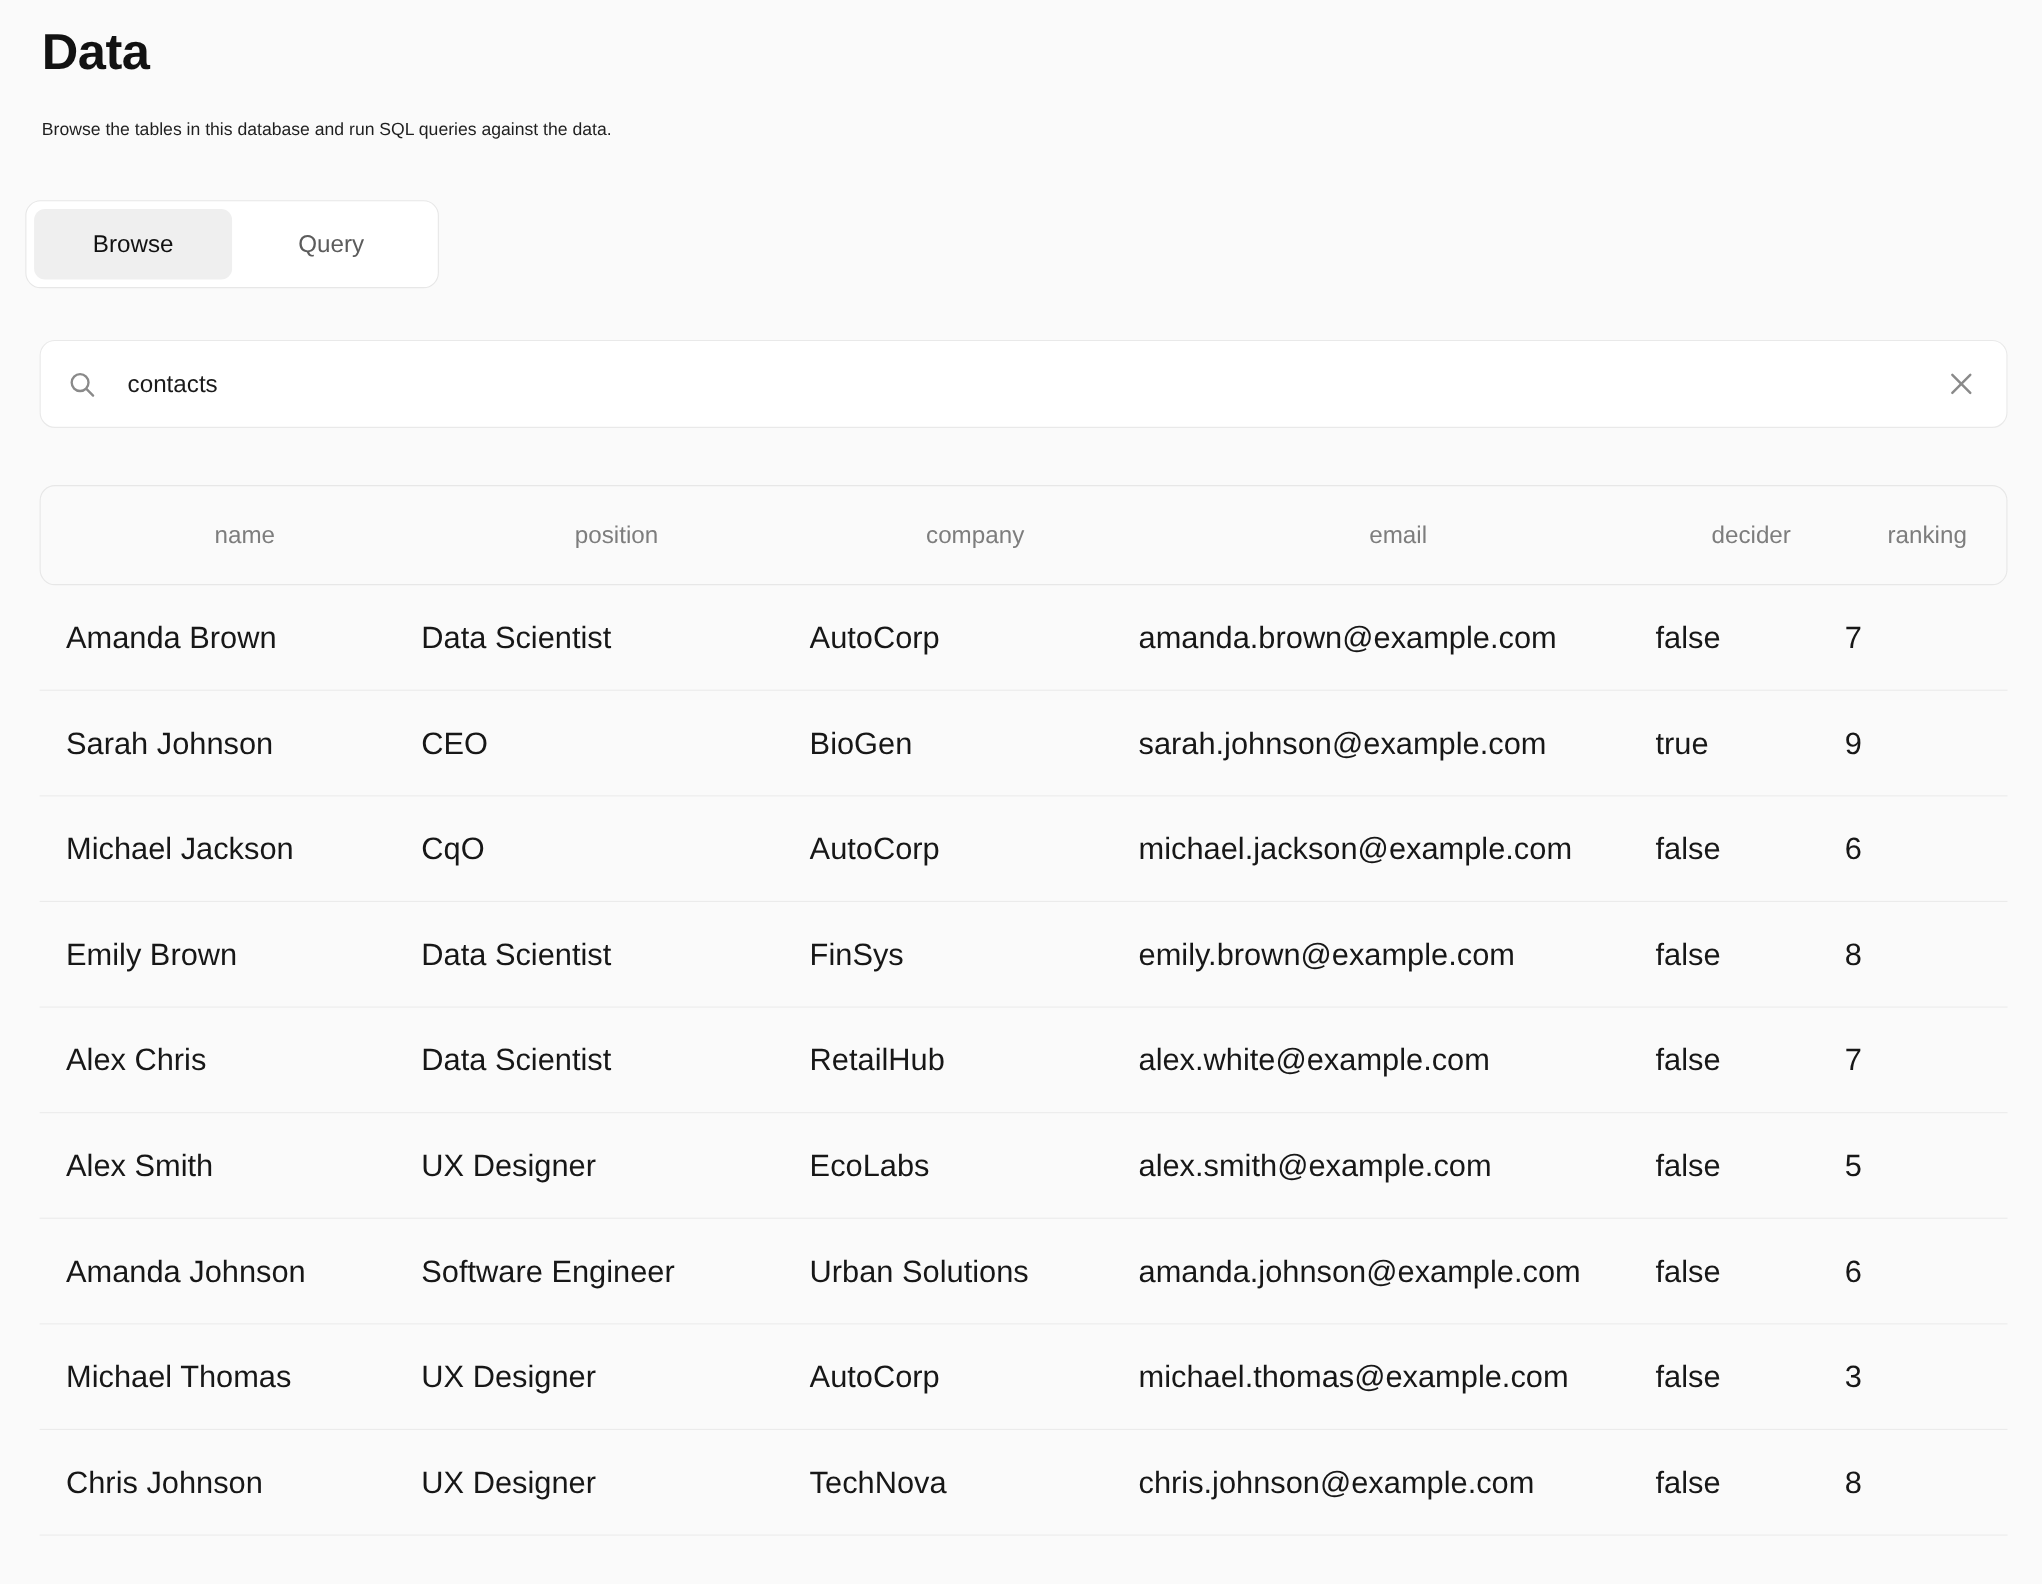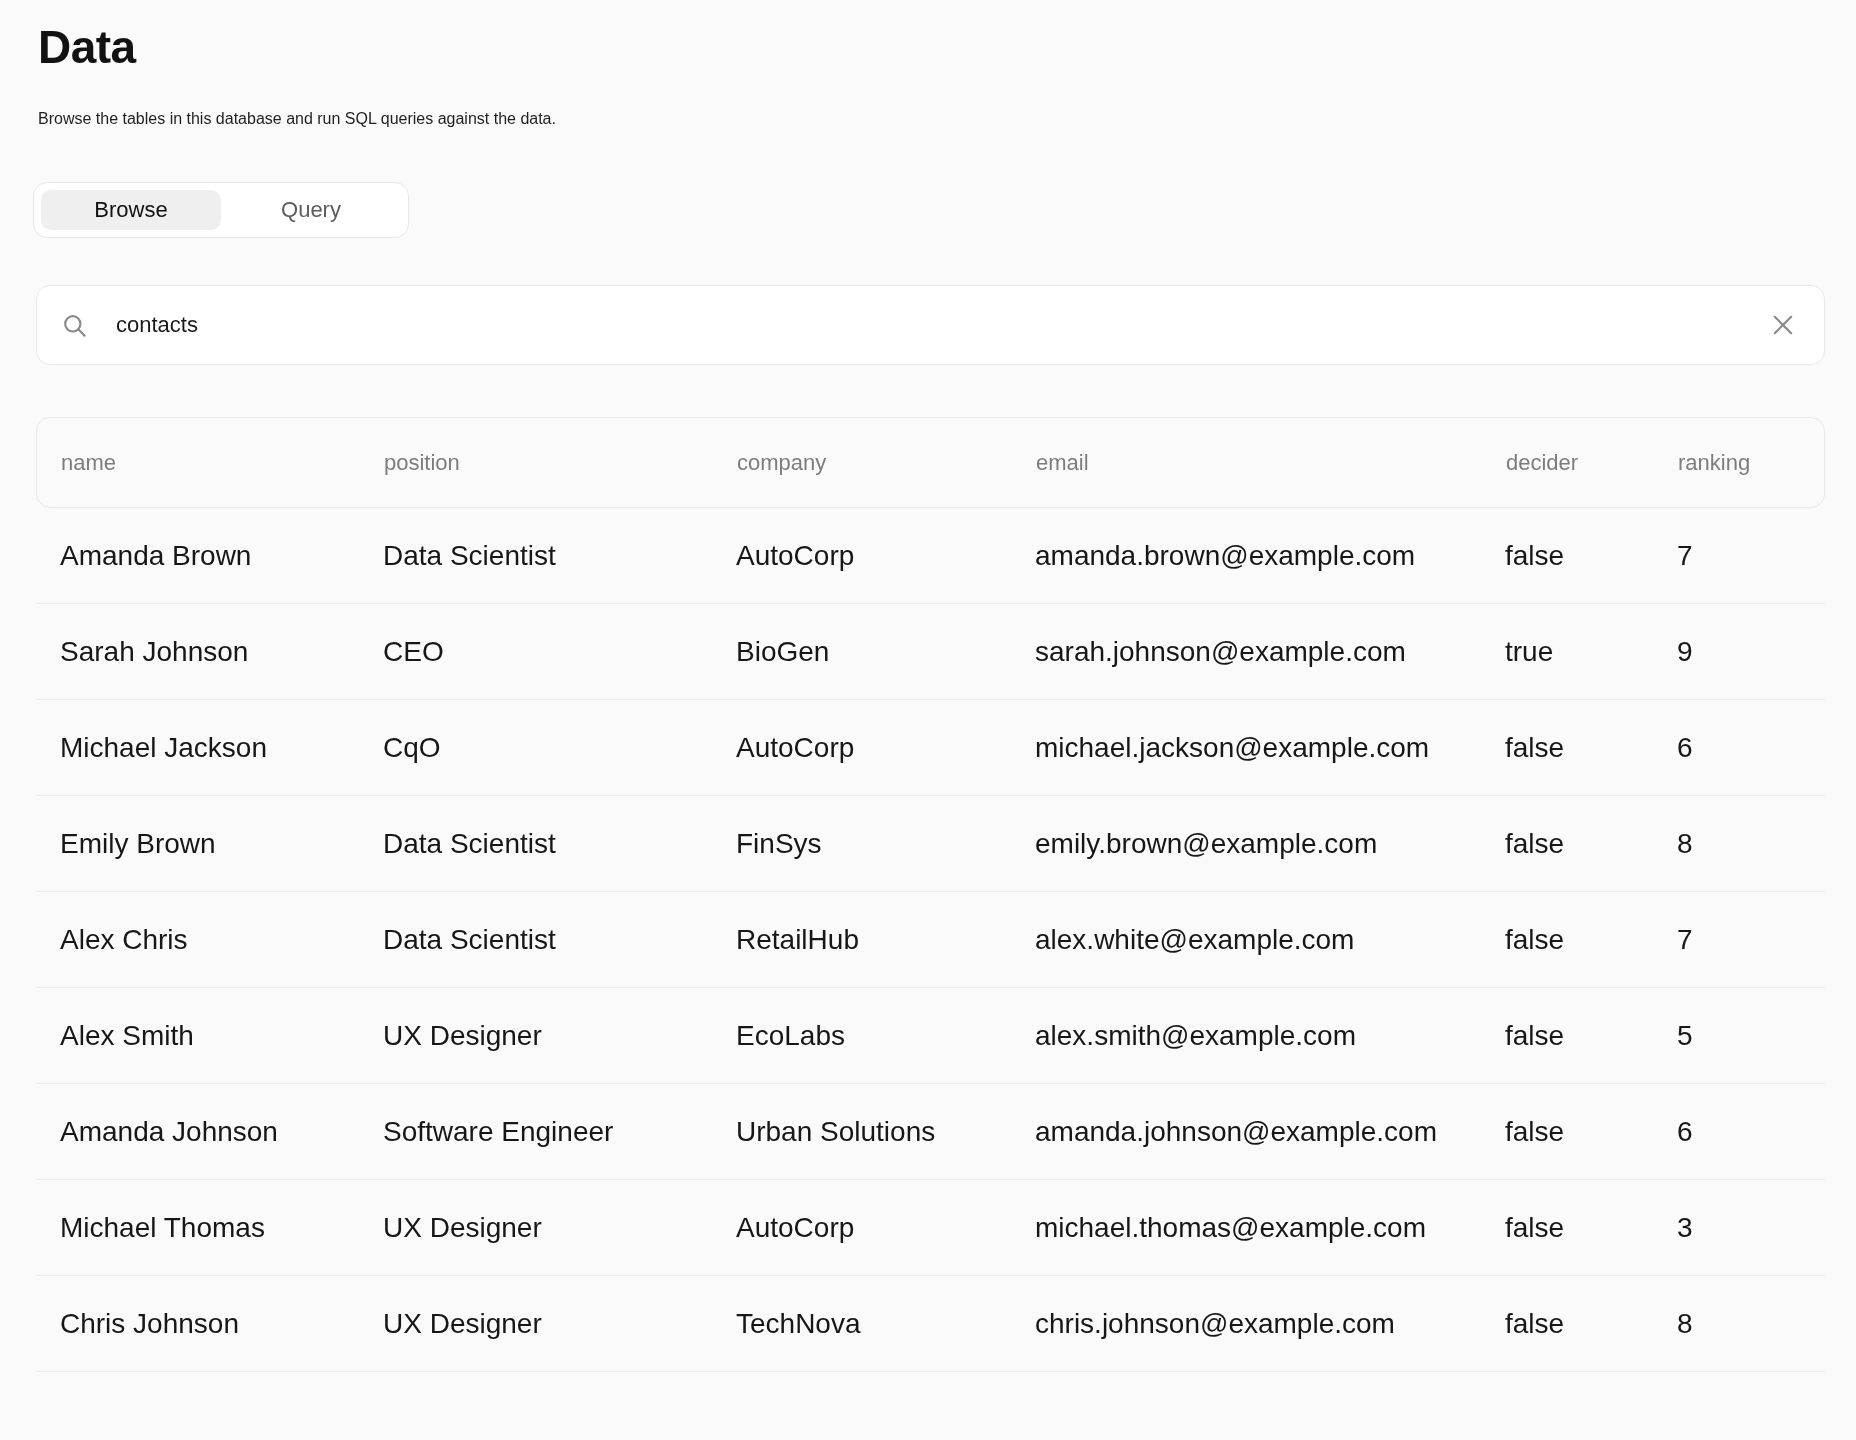--- a/index.html
+++ b/index.html
@@ -21,23 +21,23 @@
   }
   .page-subtitle {
     margin: 36px 0 0 38px;
     font-size: 16px;
     font-weight: 400;
     color: #1f1f1f;
   }
 
   
   .tab-group {
-    margin: 54px 0 0 33px;
+    margin: 54px 0 0 23px;
     width: 376px;
-    height: 56px;
+    height: 80px;
     background: #ffffff;
     border: 1px solid #e7e7e7;
     border-radius: 14px;
     display: flex;
     align-items: stretch;
     padding: 7px;
   }
   .tab {
     flex: 1 1 0;
     border: none;
@@ -101,20 +101,21 @@
     height: 91px;
     border: 1px solid #e7e7e7;
     border-radius: 14px;
   }
   .th {
     font-size: 22px;
     color: #7d7d7d;
     font-weight: 400;
     white-space: nowrap;
     overflow: hidden;
+    text-align: center;
   }
   .tr {
     height: 96px;
     border-bottom: 1px solid #ebebeb;
   }
   .td {
     font-size: 28px;
     color: #171717;
     white-space: nowrap;
     overflow: hidden;

